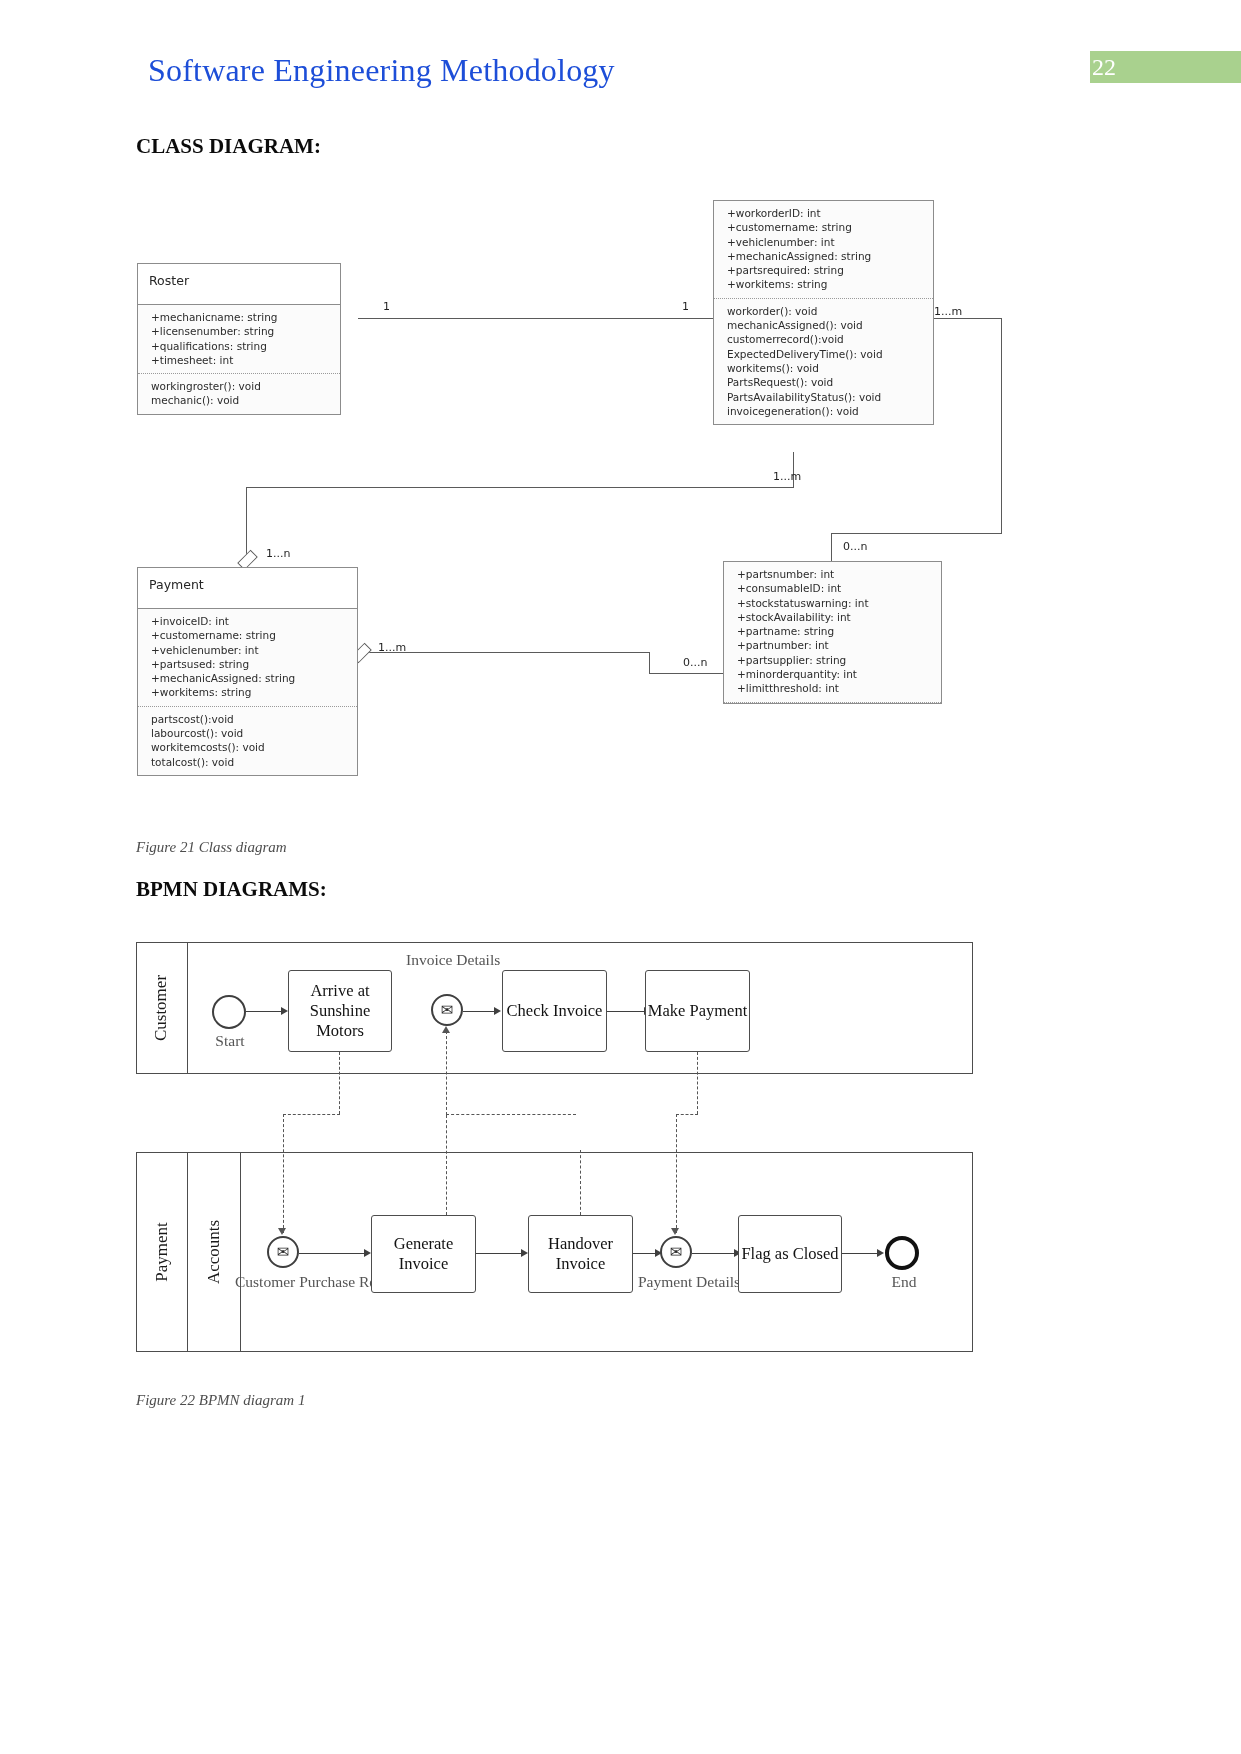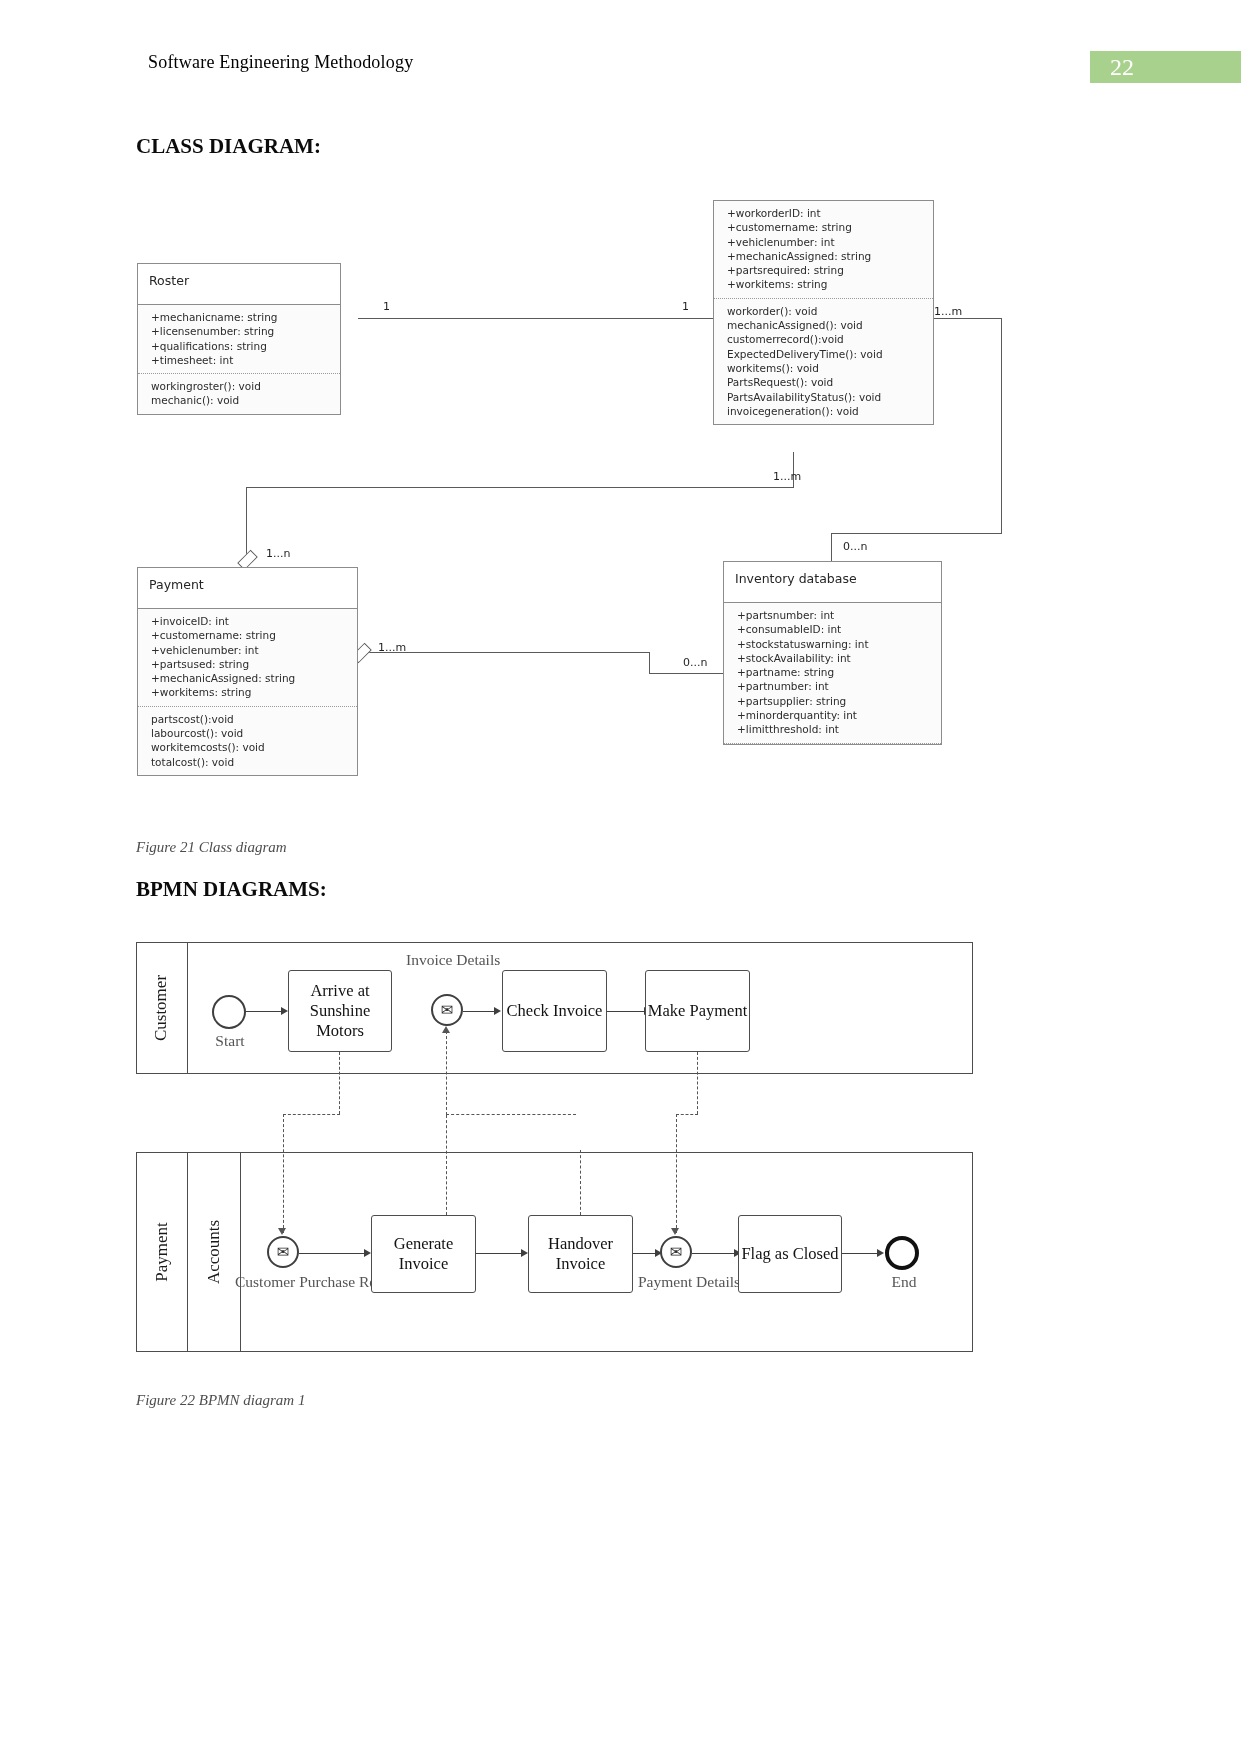--- a/index.html
+++ b/index.html
@@ -5,29 +5,29 @@
   html, body { margin:0; padding:0; }
   body {
     width:1241px; height:1754px; position:relative;
     background:#ffffff;
     font-family:"Liberation Serif", serif;
     overflow:hidden;
   }
   
   #page-header-title {
     position:absolute; left:148px; top:52px;
-    font-size:18px; color:#000000; letter-spacing:.2px;
+    font-size:32px; color:#1d4ed8; letter-spacing:.2px;
     white-space:nowrap;
   }
   #page-number-badge {
     position:absolute; left:1090px; top:51px; width:151px; height:32px;
     display:flex; align-items:center;
   }
   #page-number-badge .num {
-    color:#ffffff; font-size:24px; margin-left:20px; line-height:1;
+    color:#ffffff; font-size:24px; margin-left:2px; line-height:1;
   }
   
   .section-heading {
     position:absolute; font-weight:bold; font-size:21px; color:#0b0b0b;
     white-space:nowrap;
   }
   #heading-class-diagram { left:136px; top:134px; }
   #heading-bpmn { left:136px; top:877px; }
   
   .figure-caption {
@@ -204,21 +204,20 @@
     </div>
     <div class="uml-compartment">
       <div>partscost():void</div>
       <div>labourcost(): void</div>
       <div>workitemcosts(): void</div>
       <div>totalcost(): void</div>
     </div>
   </div>
 
   <div class="uml-class" id="class-inventory" style="left:723px; top:381px; width:219px;">
-    <div class="uml-title">Inventory database</div>
     <div class="uml-compartment attrs">
       <div>+partsnumber: int</div>
       <div>+consumableID: int</div>
       <div>+stockstatuswarning: int</div>
       <div>+stockAvailability: int</div>
       <div>+partname: string</div>
       <div>+partnumber: int</div>
       <div>+partsupplier: string</div>
       <div>+minorderquantity: int</div>
       <div>+limitthreshold: int</div>

